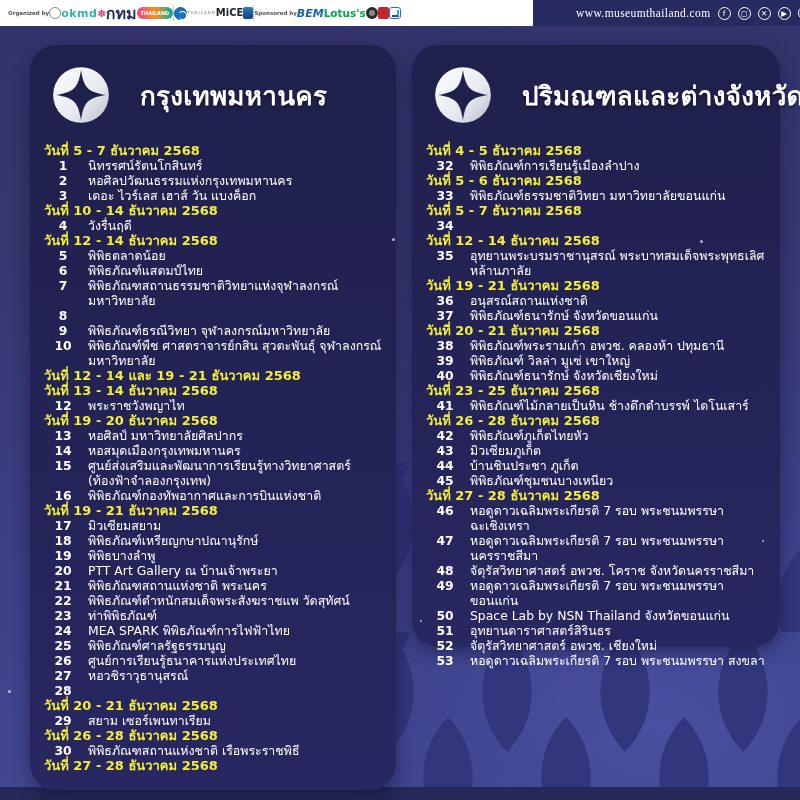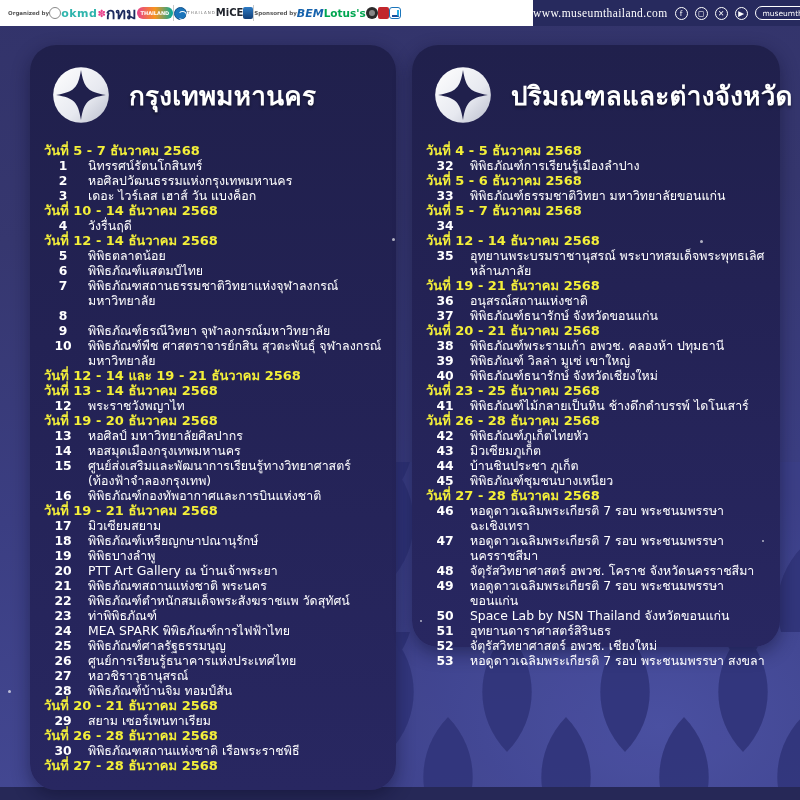--- a/index.html
+++ b/index.html
@@ -28,34 +28,34 @@
   .emblem.blue::after{ content:""; position:absolute; left:3px; top:3px; width:7px; height:7px; border:1.5px solid #fff; border-radius:50%; border-left-color:transparent; }
   .emblem.tceb { width:10px; height:12px; background:linear-gradient(180deg,#2e7bc4,#123f77); border-radius:2px; }
   .emblem.dark { width:12px; height:12px; background:#2b2b2b; position:relative; }
   .emblem.dark::after{ content:""; position:absolute; left:3px; top:3px; width:6px; height:6px; background:#888; border-radius:50%; }
   .emblem.red  { width:11px; height:12px; background:#c1272d; border-radius:2px; }
   .emblem.t5   { width:12px; height:12px; background:#fff; border:1.5px solid #1b75bb; border-radius:3px; position:relative; }
   .emblem.t5::after{ content:""; position:absolute; left:2px; top:2px; width:5px; height:5px; border-right:2px solid #29abe2; border-bottom:2px solid #1b4f9c; }
   .asterisk { color:#e8418c; font-size:10px; font-weight:bold; }
   .vdiv { width:1px; height:16px; background:#c9c9c9; flex:0 0 auto; }
   .site-block { background:#272a5e; flex:1; display:flex; align-items:center; justify-content:center; gap:7px; }
-  .site-url { font-family:"Liberation Serif","DejaVu Serif",serif; font-size:11.5px; letter-spacing:.4px; color:#fff; white-space:nowrap; }
+  .site-url { font-family:"Liberation Serif","DejaVu Serif",serif; font-size:11.5px; letter-spacing:.4px; color:#fff; white-space:nowrap;padding-left:43px; }
   .soc { width:13px; height:13px; border:1px solid #fff; border-radius:50%; font-size:7.5px; line-height:11px; text-align:center; color:#fff; flex:0 0 auto; }
   .handle-pill { border:1px solid #fff; border-radius:9px; font-size:7.5px; padding:1.5px 7px; color:#fff; white-space:nowrap; }
   
   .petals { position:absolute; right:0; bottom:8px; z-index:1; opacity:.85; }
   .bottom-strip { position:absolute; left:0; bottom:0; width:800px; height:13px; background:#262857; z-index:2; }
   .sparkle { position:absolute; background:#fff; border-radius:50%; z-index:25; opacity:.65; }
   
   .panel { position:absolute; border-radius:26px; z-index:10;
     background:linear-gradient(180deg,#20204c 0%,#232254 40%,#282761 100%);
     box-shadow:0 6px 18px rgba(10,10,40,.45); padding:16px 12px 0 12px; }
   .panel.left  { left:30px;  top:45px; width:366px; height:745px; }
   .panel.right { left:412px; top:45px; width:368px; height:602px; }
-  .panel-header { display:flex; align-items:center; gap:19px; padding-left:10px; height:68px; }
+  .panel-header { display:flex; align-items:center; gap:30px; padding-left:10px; height:68px; }
   .star-icon { width:58px; height:58px; flex:0 0 auto; }
   .panel-title { font-size:26px; font-weight:bold; letter-spacing:.3px; color:#fff;
     text-shadow:0 2px 3px rgba(0,0,0,.45); white-space:nowrap; }
   .list { margin-top:14px; padding-left:2px; }
   .date-heading { color:#f3ef39; font-weight:bold; font-size:13px; line-height:15px; }
   .item-row { display:flex; align-items:flex-start; font-size:12.4px; line-height:15px; }
   .item-no { flex:0 0 38px; text-align:center; font-weight:bold; }
   .item-name { flex:1; padding-left:6px; }
 </style>
 </head>
@@ -238,21 +238,20 @@
       <div class="item-row">
         <span class="item-no">26</span>
         <span class="item-name">ศูนย์การเรียนรู้ธนาคารแห่งประเทศไทย</span>
       </div>
       <div class="item-row">
         <span class="item-no">27</span>
         <span class="item-name">หอวชิราวุธานุสรณ์</span>
       </div>
       <div class="item-row">
         <span class="item-no">28</span>
-        <span class="item-name">พิพิธภัณฑ์บ้านจิม ทอมป์สัน</span>
       </div>
       <div class="date-heading">วันที่ 20 - 21 ธันวาคม 2568</div>
       <div class="item-row">
         <span class="item-no">29</span>
         <span class="item-name">สยาม เซอร์เพนทาเรียม</span>
       </div>
       <div class="date-heading">วันที่ 26 - 28 ธันวาคม 2568</div>
       <div class="item-row">
         <span class="item-no">30</span>
         <span class="item-name">พิพิธภัณฑสถานแห่งชาติ เรือพระราชพิธี</span>

